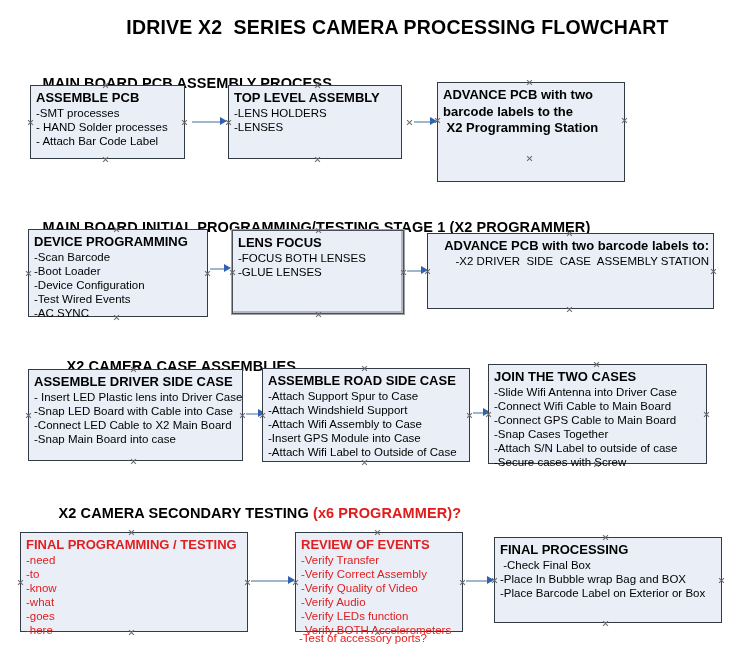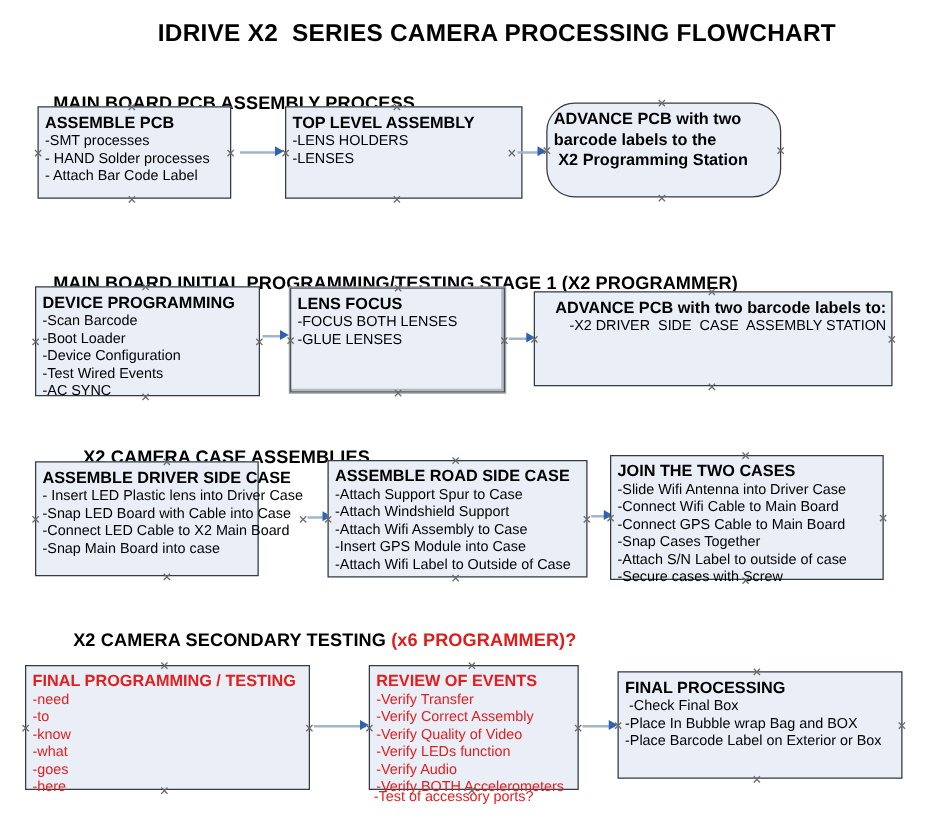--- a/index.html
+++ b/index.html
@@ -139,34 +139,34 @@
     <div class="n-line">- Attach Bar Code Label</div>
     <div class="handle" style="left:71px; top:-4px;"></div>
     <div class="handle" style="left:71px; top:70px;"></div>
     <div class="handle" style="left:-4px; top:33px;"></div>
     <div class="handle" style="left:150px; top:33px;"></div>
   </div>
 
   <div class="conn" style="left:192px; top:121px; width:30px;"></div>
   <div class="conn-head" style="left:220px; top:117px;"></div>
 
-  <div class="node" style="left:228px; top:85px; width:190px; height:74px;">
+  <div class="node" style="left:228px; top:85px; width:174px; height:74px;">
     <div class="n-title">TOP LEVEL ASSEMBLY</div>
     <div class="n-line">-LENS HOLDERS</div>
     <div class="n-line">-LENSES</div>
     <div class="handle" style="left:85px; top:-4px;"></div>
     <div class="handle" style="left:85px; top:70px;"></div>
     <div class="handle" style="left:-4px; top:33px;"></div>
     <div class="handle" style="left:177px; top:33px;"></div>
   </div>
 
   <div class="conn" style="left:414px; top:121px; width:22px;"></div>
   <div class="conn-head" style="left:430px; top:117px;"></div>
 
-  <div class="node multiline-title" style="left:437px; top:82px; width:188px; height:76px;border-radius:23px;">
+  <div class="node multiline-title" style="left:437px; top:82px; width:188px; height:100px;">
     <div class="n-title">ADVANCE PCB with two
 barcode labels to the
  X2 Programming Station</div>
     <div class="handle" style="left:88px; top:-4px;"></div>
     <div class="handle" style="left:88px; top:72px;"></div>
     <div class="handle" style="left:-4px; top:34px;"></div>
     <div class="handle" style="left:183px; top:34px;"></div>
   </div>
 
   <div class="section-header" style="left:26px; top:203px;">
@@ -208,21 +208,21 @@
     <div class="handle" style="left:138px; top:-4px;"></div>
     <div class="handle" style="left:138px; top:72px;"></div>
     <div class="handle" style="left:-4px; top:34px;"></div>
     <div class="handle" style="left:282px; top:34px;"></div>
   </div>
 
   <div class="section-header" style="left:50px; top:342px;">
     <span>X2 CAMERA CASE ASSEMBLIES</span>
   </div>
 
-  <div class="node" style="left:28px; top:369px; width:179px; height:92px;">
+  <div class="node" style="left:28px; top:369px; width:215px; height:92px;">
     <div class="n-title">ASSEMBLE DRIVER SIDE CASE</div>
     <div class="n-line">- Insert LED Plastic lens into Driver Case</div>
     <div class="n-line">-Snap LED Board with Cable into Case</div>
     <div class="n-line">-Connect LED Cable to X2 Main Board</div>
     <div class="n-line">-Snap Main Board into case</div>
     <div class="handle" style="left:101px; top:-4px;"></div>
     <div class="handle" style="left:101px; top:88px;"></div>
     <div class="handle" style="left:-4px; top:42px;"></div>
     <div class="handle" style="left:210px; top:42px;"></div>
   </div>
@@ -279,22 +279,22 @@
   </div>
 
   <div class="conn" style="left:251px; top:580px; width:42px;"></div>
   <div class="conn-head" style="left:288px; top:576px;"></div>
 
   <div class="node red" style="left:295px; top:532px; width:168px; height:100px;">
     <div class="n-title">REVIEW OF EVENTS</div>
     <div class="n-line">-Verify Transfer</div>
     <div class="n-line">-Verify Correct Assembly</div>
     <div class="n-line">-Verify Quality of Video</div>
+    <div class="n-line">-Verify Audio</div>
     <div class="n-line">-Verify LEDs function</div>
-    <div class="n-line">-Verify Audio</div>
     <div class="n-line">-Verify BOTH Accelerometers</div>
     <div class="handle" style="left:78px; top:-4px;"></div>
     <div class="handle" style="left:78px; top:96px;"></div>
     <div class="handle" style="left:-4px; top:46px;"></div>
     <div class="handle" style="left:163px; top:46px;"></div>
   </div>
 
   <div class="overflow-line" style="left:299px; top:631px;">-Test of accessory ports?</div>
 
   <div class="conn" style="left:466px; top:580px; width:26px;"></div>

